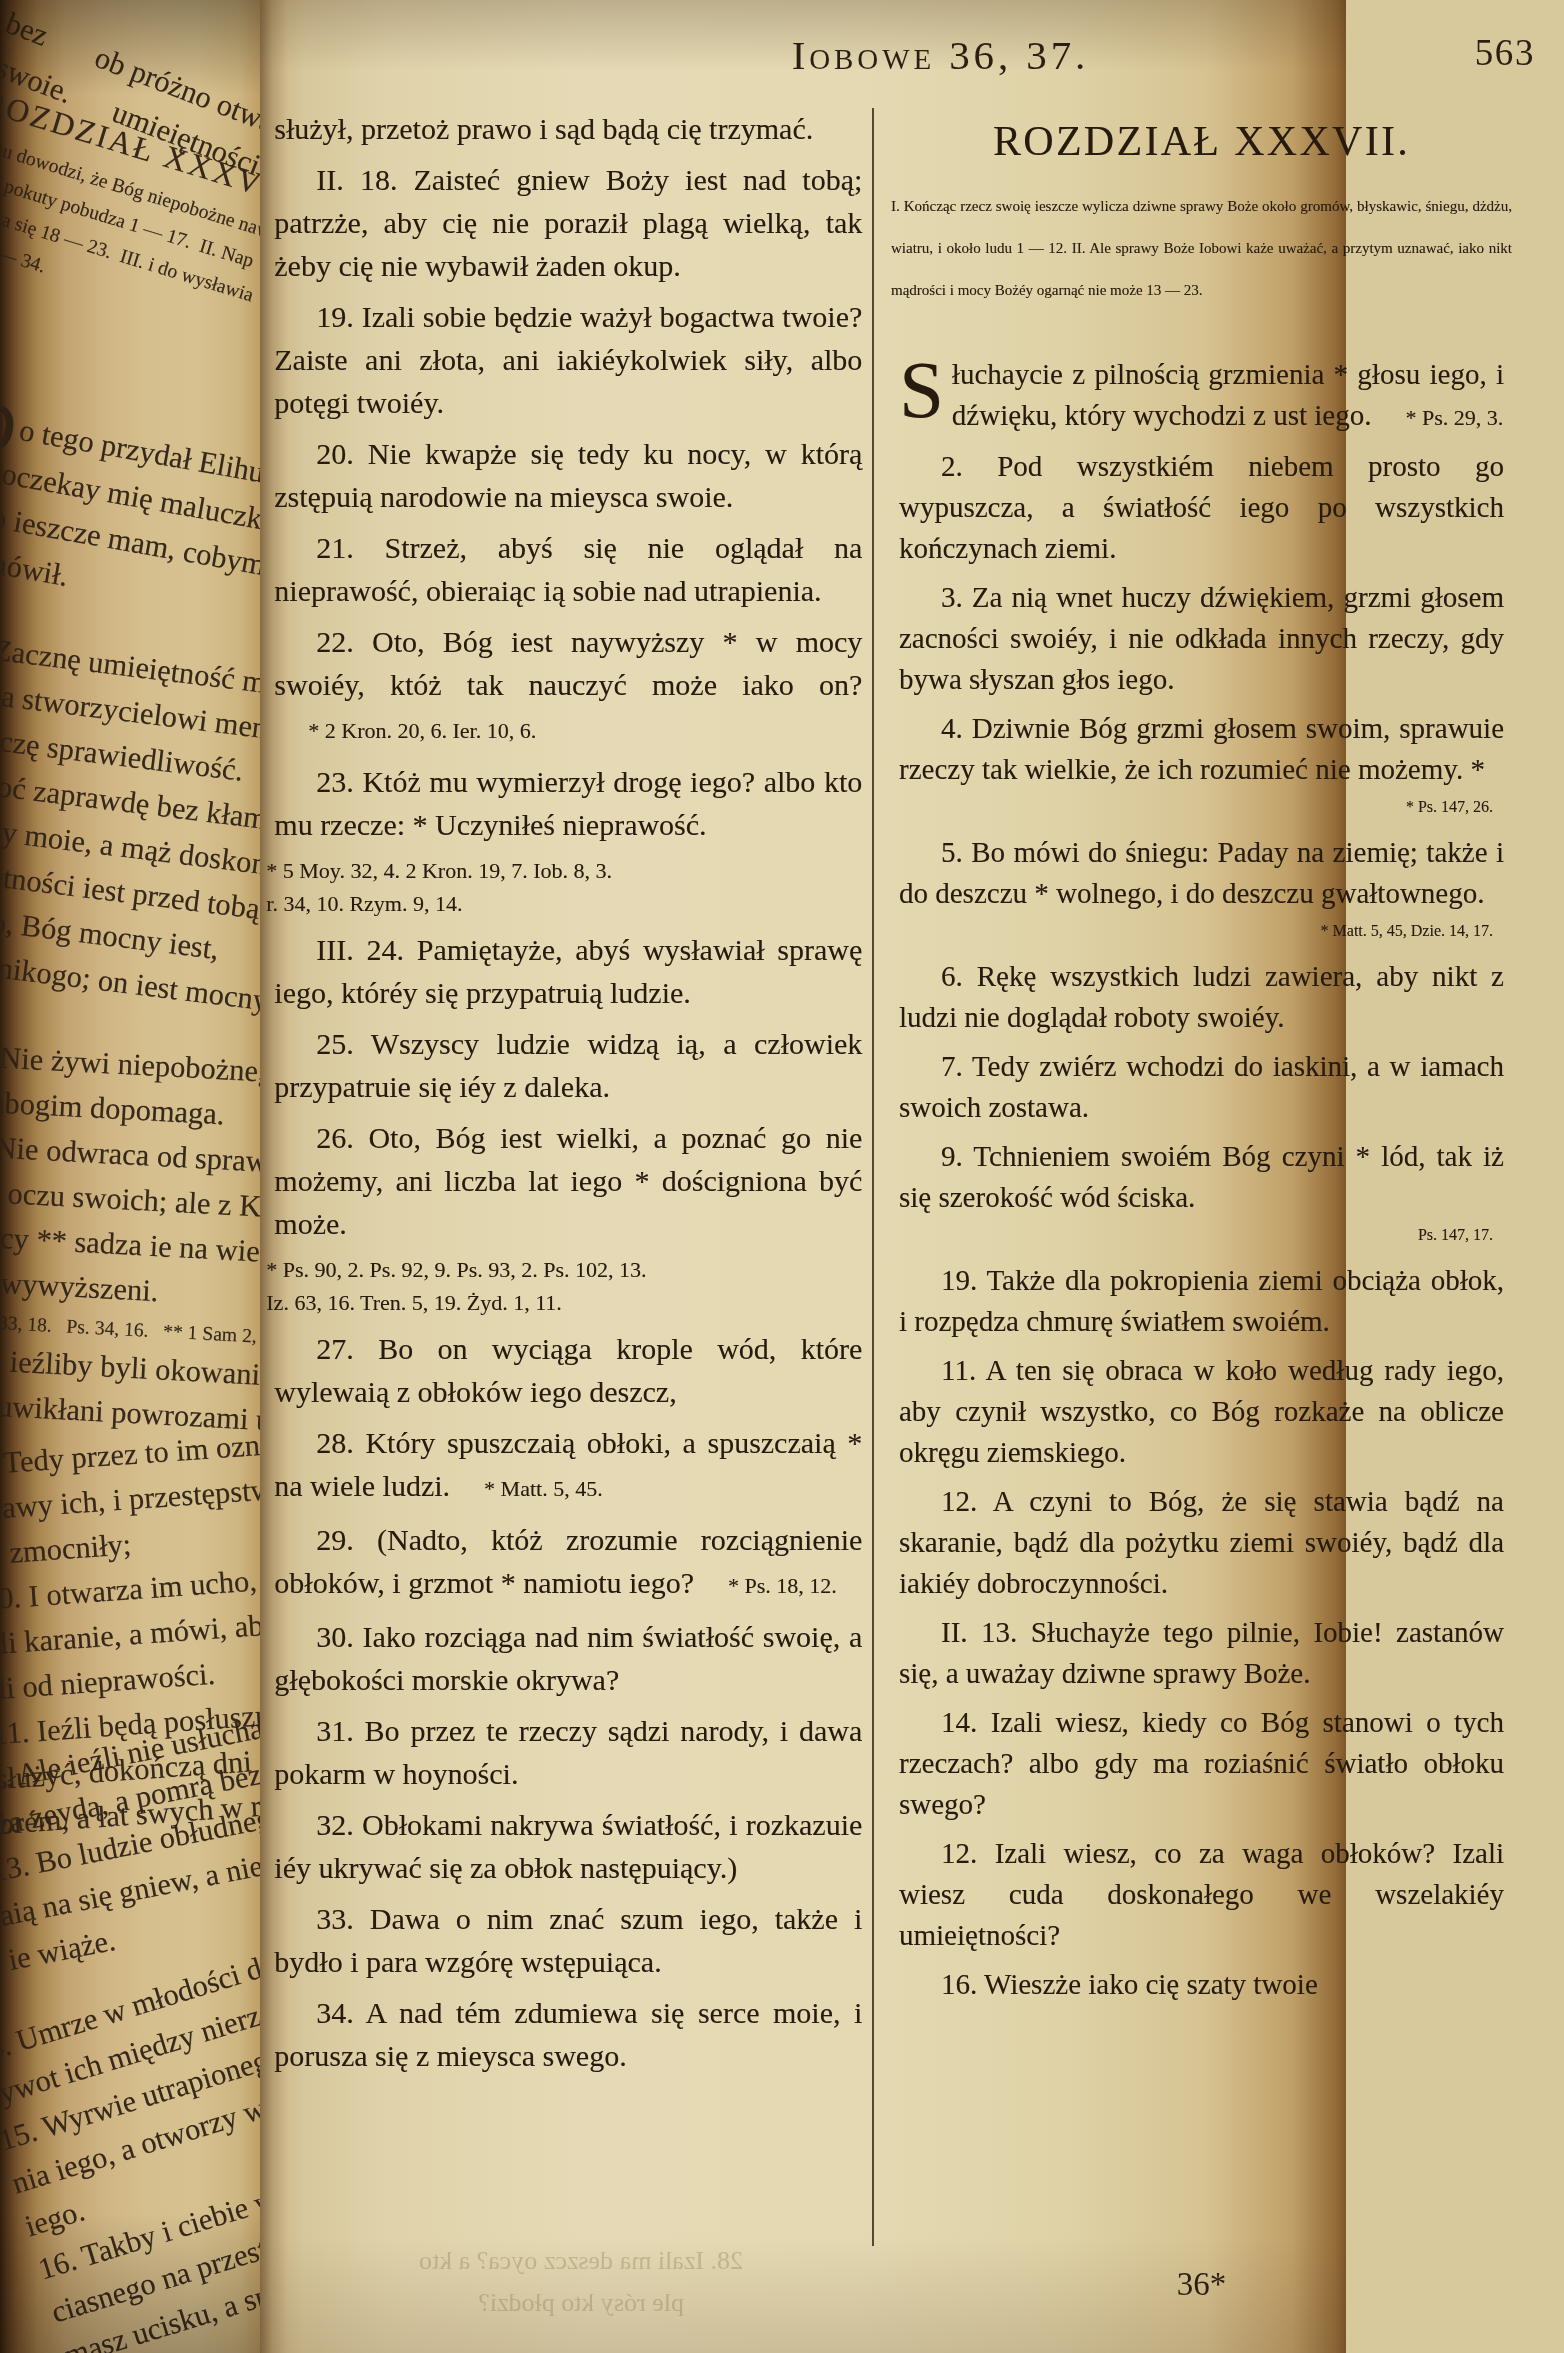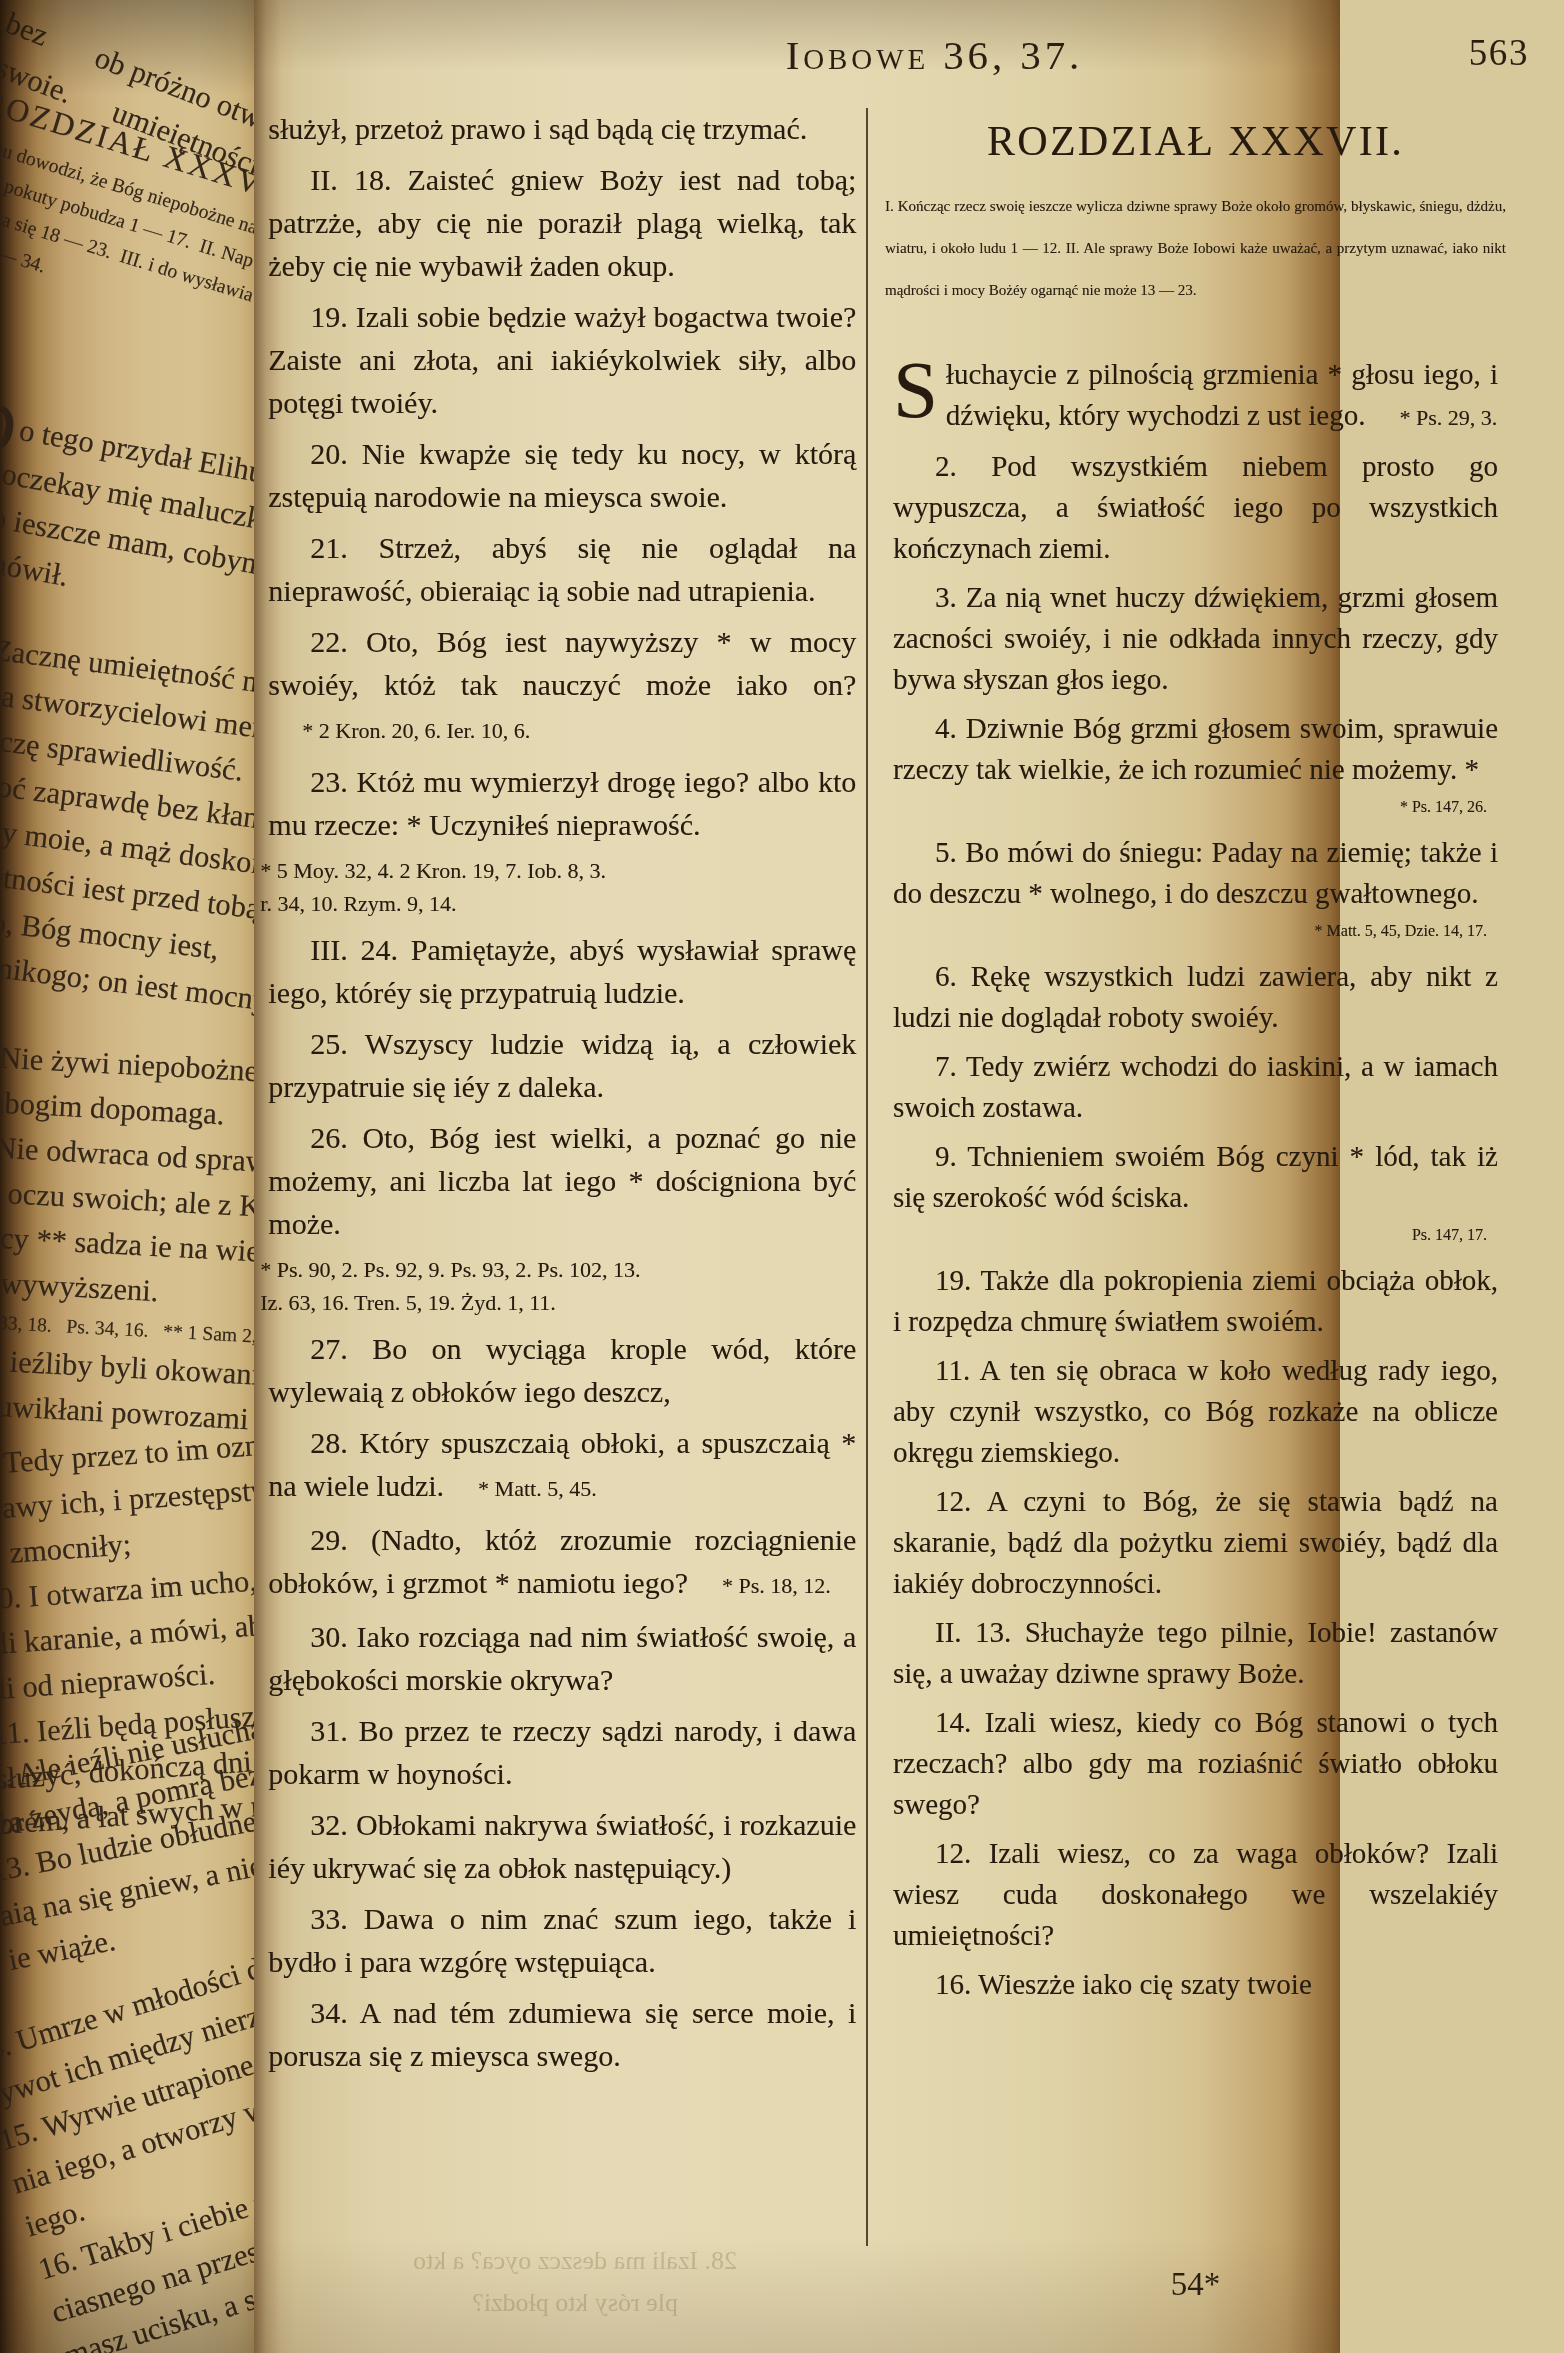--- a/index.html
+++ b/index.html
@@ -19,21 +19,21 @@
       rgba(25,15,5,0) 94%,rgba(25,15,5,.30) 100%);}
   .seg{position:absolute;transform-origin:0 0;color:#2e2115;opacity:.95;
     text-shadow:0.3px 0.3px 0.5px rgba(46,33,21,.4);}
   .gl{white-space:pre;}
   .gl-n{font-size:30.5px;line-height:45px;}
   .gl-sm{font-size:19.6px;line-height:33px;}
   .gl-h{font-size:32px;line-height:52px;letter-spacing:2.3px;}
   .gl-cap{font-size:74px;line-height:45px;vertical-align:-15.6px;margin-right:3.9px;}
   
   #page{
-    position:absolute;left:254px;top:0;width:1086px;height:2354px;
+    position:absolute;left:260px;top:0;width:1086px;height:2354px;
     background:linear-gradient(90deg,#c6ad7c 0%,#d7c79c 4%,#e0d3ab 12%,#e5dab5 30%,
       #e4d9b2 55%,#dfd2a7 74%,#d6c392 87%,#c0a068 95%,#946d3a 99%,#7c5628 100%);
   }
   #page::before{content:"";position:absolute;inset:0;
     background:linear-gradient(180deg,rgba(70,45,20,.25) 0%,rgba(70,45,20,0) 3%,
       rgba(70,45,20,0) 95%,rgba(90,60,30,.18) 100%);}
   #fold{position:absolute;left:0;top:0;width:27px;height:2354px;
     background:linear-gradient(90deg,rgba(80,52,24,.55),rgba(80,52,24,.18) 45%,rgba(80,52,24,0));}
   .head-title{
     position:absolute;left:250px;top:31px;width:861px;text-align:center;
@@ -193,21 +193,21 @@
           <p class="v">19. Także dla pokropienia ziemi obciąża obłok, i rozpędza chmurę światłem swoiém.</p>
           <p class="v">11. A ten się obraca w koło według rady iego, aby czynił wszystko, co Bóg rozkaże na oblicze okręgu ziemskiego.</p>
           <p class="v">12. A czyni to Bóg, że się stawia bądź na skaranie, bądź dla pożytku ziemi swoiéy, bądź dla iakiéy dobroczynności.</p>
           <p class="v">II. 13. Słuchayże tego pilnie, Iobie! zastanów się, a uważay dziwne sprawy Boże.</p>
           <p class="v">14. Izali wiesz, kiedy co Bóg stanowi o tych rzeczach? albo gdy ma roziaśnić światło obłoku swego?</p>
           <p class="v">12. Izali wiesz, co za waga obłoków? Izali wiesz cuda doskonałego we wszelakiéy umieiętności?</p>
           <p class="v">16. Wieszże iako cię szaty twoie</p>
         </div>
     </div>
 
-    <div id="signature">54*</div>
+    <div id="signature">36*</div>
 
     <div id="bleed">
         <div>28. Izali ma deszcz oyca? a kto</div>
         <div>ple rósy kto płodzi?</div>
       </div>
   </div>
 
 </div>
 
 

